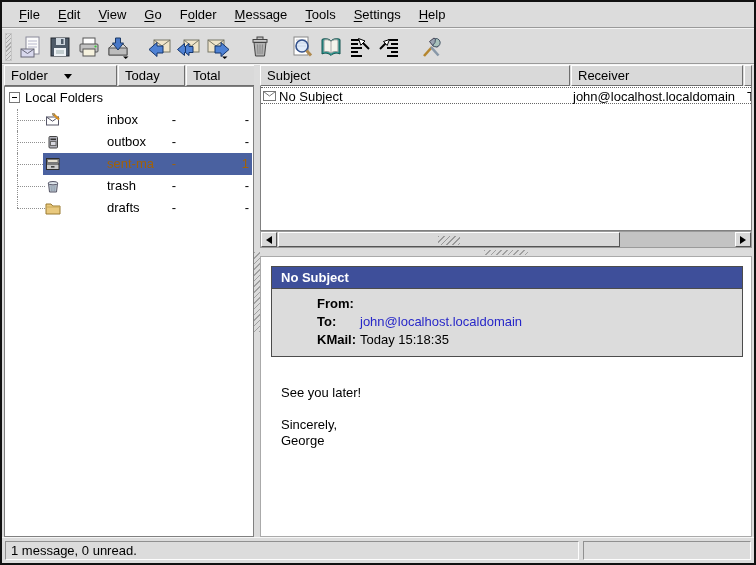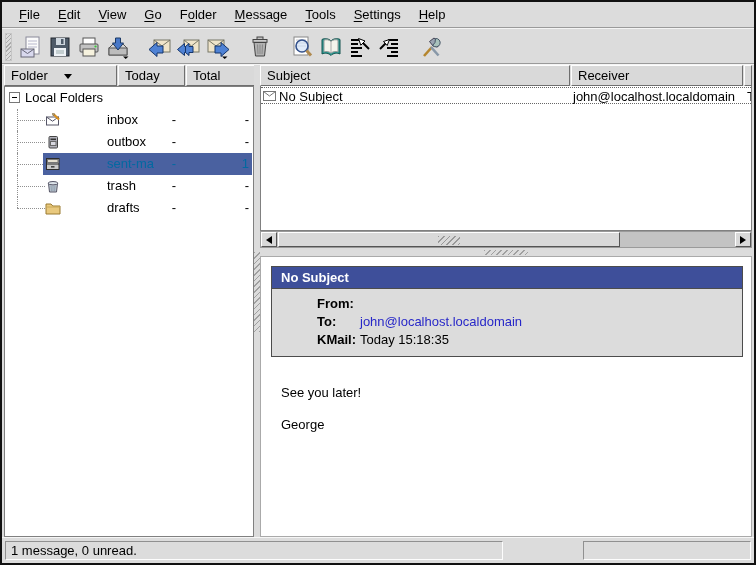--- a/index.html
+++ b/index.html
@@ -46,21 +46,21 @@
   .sort-arrow { display:inline-block; width:0; height:0; margin:0 0 1px 16px;
     border-left:4px solid transparent; border-right:4px solid transparent;
     border-top:5px solid #000; vertical-align:middle; }
   
   #folder-pane { position:absolute; left:2px; top:0; width:250px; bottom:0; }
   #folder-tree { position:absolute; left:0; right:0; top:21px; bottom:0;
     background:#fff; border:1px solid #808080; overflow:hidden; }
   .tree-row { position:relative; height:22px; cursor:default; }
   .tree-row.selected::before { content:""; position:absolute; z-index:1;
     left:38px; right:1px; top:0; bottom:0; background:var(--sel,#4a61a0); }
-  .tree-row.selected .lbl, .tree-row.selected .cnt { color:#0369a1; }
+  .tree-row.selected .lbl, .tree-row.selected .cnt { color:#a16207; }
   .expander { position:absolute; left:4px; top:5px; width:11px; height:11px; z-index:2;
     background:#fff; border:1px solid #777; }
   .expander::after { content:""; position:absolute; left:2px; right:2px; top:4px;
     border-top:1px solid #000; }
   .troot-lbl { position:absolute; left:20px; top:3px; z-index:2; }
   .tline-v { position:absolute; left:12px; top:0; bottom:0; border-left:1px dotted #909090; }
   .tline-v.half { bottom:11px; }
   .tline-h { position:absolute; left:12px; top:11px; width:28px; border-top:1px dotted #909090; }
   .f-icon { position:absolute; left:40px; top:3px; width:16px; height:16px; z-index:2; }
   .f-icon svg { width:16px; height:16px; display:block; }
@@ -116,21 +116,21 @@
   .hfield .fvalue { }
   .fvalue.link { color:var(--link,#2727c8); cursor:pointer; }
   #msg-body { position:absolute; left:20px; top:112px; right:10px; }
   #msg-body div { height:16px; line-height:16px; white-space:pre; }
   
   #statusbar { position:absolute; left:0; right:0; bottom:0; height:26px; background:#dcdcdc;
     border-top:1px solid #f6f6f6; }
   .status-panel { position:absolute; top:3px; bottom:3px; background:#dcdcdc;
     border:1px solid #909090; border-bottom-color:#fdfdfd; border-right-color:#fdfdfd;
     line-height:18px; padding-left:5px; white-space:nowrap; overflow:hidden; }
-  #status-left { left:3px; width:498px; }
+  #status-left { left:3px; width:574px; }
   #status-right { left:581px; right:3px; }
 </style>
 </head>
 <body>
 
 <div id="window">
 
   <div id="menubar">
       <span class="menu-item"><u>F</u>ile</span>
       <span class="menu-item"><u>E</u>dit</span>
@@ -457,20 +457,21 @@
               <div class="hfield">
                 <span class="flabel">KMail:</span>
                 <span class="fvalue">Today 15:18:35</span>
               </div>
             </div>
         </div>
         <div id="msg-body">
             <div>&nbsp;</div>
             <div>See you later!</div>
             <div>&nbsp;</div>
+            <div>Sincerely,</div>
             <div>George</div>
           </div>
       </div>
     </div>
   </div>
 
   <div id="statusbar">
     <div class="status-panel" id="status-left">1 message, 0 unread.</div>
     <div class="status-panel" id="status-right"></div>
   </div>

